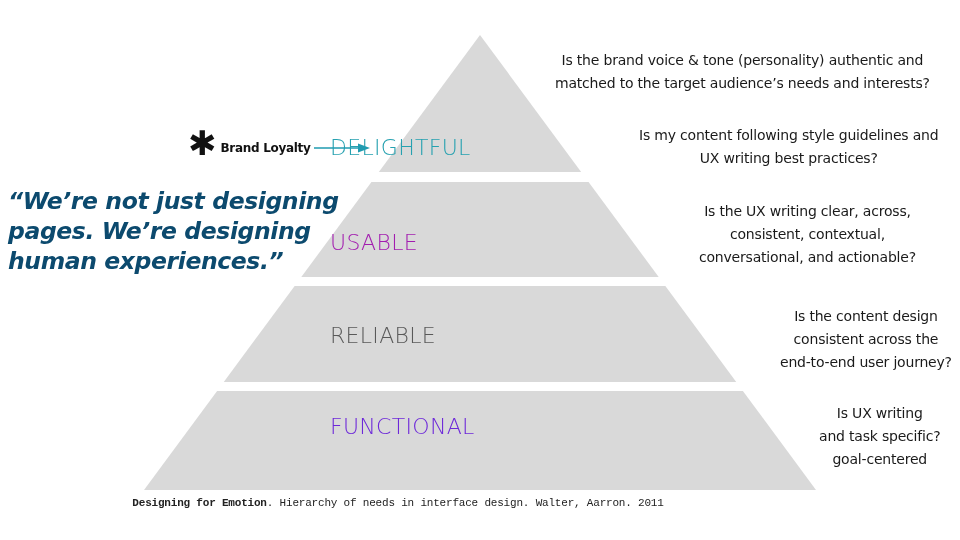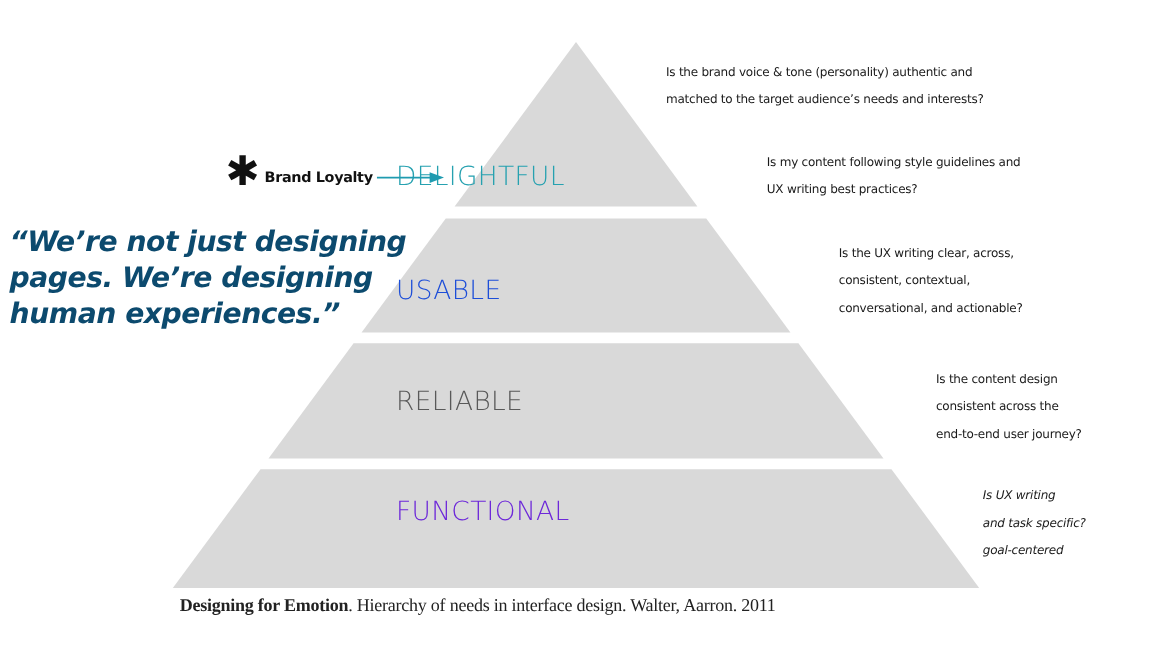--- a/index.html
+++ b/index.html
@@ -1,46 +1,46 @@
 <!DOCTYPE html>
 <html><head>
   <meta charset="utf-8">
   <style>
     html, body { margin: 0; padding: 0; background: #ffffff; }
     body { width: 960px; height: 540px; position: relative; overflow: hidden;
            font-family: "Liberation Sans", "DejaVu Sans", sans-serif; color: #111; }
     #pyramid { position: absolute; left: 0; top: 0; width: 960px; height: 540px; }
     .tier-label { position: absolute; font-family: "DejaVu Sans", sans-serif; font-size: 22px;
                   font-weight: 300; letter-spacing: 0.3px; text-align: left; width: 300px; margin-left: -150px; }
-    .q { position: absolute; font-family: "DejaVu Sans", sans-serif; font-size: 10px; line-height: 23px;
-         color: #1a1a1a; white-space: nowrap; letter-spacing: -0.2px; }
+    .q { position: absolute; font-family: "DejaVu Sans", sans-serif; font-size: 14px; line-height: 23px;
+         color: #1a1a1a; white-space: nowrap; letter-spacing: -0.2px; text-align: center; }
     #quote { position: absolute; left: 8px; top: 186px; font-family: "DejaVu Sans", sans-serif;
              font-style: italic; font-weight: bold; font-size: 23.5px; line-height: 30px; color: #12908e;
              letter-spacing: -0.4px; }
     #quote div { white-space: nowrap; }
     #loyalty { position: absolute; left: 188px; top: 130px; display: flex; align-items: flex-end; }
     #loyalty .star { font-size: 34px; font-weight: bold; line-height: 26px; color: #111; height: 26px; }
     #loyalty .lbl { font-family: "DejaVu Sans", sans-serif; font-weight: bold; font-size: 12px; margin-left: 4px; margin-bottom: 1px; letter-spacing: -0.3px; text-align: right; }
     #arrow { position: absolute; left: 314px; top: 142px; width: 56px; height: 12px; }
     #caption { position: absolute; left: 0; width: 796px; top: 497px; text-align: center;
-               font-family: Liberation Serif, serif; font-size: 15px; color: #222; letter-spacing: -0.2px; }
+               font-family: Liberation Mono, monospace; font-size: 11px; color: #222; letter-spacing: -0.2px; }
     #caption b { font-weight: bold; }
   </style>
 </head>
 <body>
 
 <svg id="pyramid" viewBox="0 0 960 540">
   <polygon id="tier-poly-0" points="480,35 581.1692307692308,172 378.8307692307692,172" fill="#d9d9d9"></polygon>
   <polygon id="tier-poly-1" points="371.44615384615383,182 588.5538461538462,182 658.7076923076924,277 301.29230769230765,277" fill="#d9d9d9"></polygon>
   <polygon id="tier-poly-2" points="294.6461538461538,286 665.3538461538462,286 736.2461538461539,382 223.75384615384615,382" fill="#d9d9d9"></polygon>
   <polygon id="tier-poly-3" points="217.10769230769228,391 742.8923076923077,391 816,490 144,490" fill="#d9d9d9"></polygon>
 </svg>
 
 <div class="tier-label" id="tl-0" style="left: 480px; top: 135px; color: rgb(38, 161, 176);">DELIGHTFUL</div>
-<div class="tier-label" id="tl-1" style="left: 480px; top: 230px; color: #1d4ed8;">USABLE</div>
+<div class="tier-label" id="tl-1" style="left: 480px; top: 230px; color: #a21caf;">USABLE</div>
 <div class="tier-label" id="tl-2" style="left: 480px; top: 323px; color: rgb(89, 89, 89);">RELIABLE</div>
 <div class="tier-label" id="tl-3" style="left: 480px; top: 414px; color: #6d28d9;">FUNCTIONAL</div>
 
 <div class="q" style="left:555px; top:49px;">
   <div>Is the brand voice &amp; tone (personality) authentic and</div>
   <div>matched to the target audience’s needs and interests?</div>
 </div>
 <div class="q" style="left:639px; top:124px;">
   <div>Is my content following style guidelines and</div>
   <div>UX writing best practices?</div>
@@ -48,21 +48,21 @@
 <div class="q" style="left:699px; top:200px;">
   <div>Is the UX writing clear, across,</div>
   <div>consistent, contextual,</div>
   <div>conversational, and actionable?</div>
 </div>
 <div class="q" style="left:780px; top:305px;">
   <div>Is the content design</div>
   <div>consistent across the</div>
   <div>end-to-end user journey?</div>
 </div>
-<div class="q" style="left:819px; top:402px;font-style:italic;">
+<div class="q" style="left:819px; top:402px;">
   <div>Is UX writing</div>
   <div>and task specific?</div>
   <div>goal-centered</div>
 </div>
 
 <div id="loyalty">
   <span class="star">✱</span>
   <span class="lbl">Brand Loyalty</span>
 </div>
 <svg id="arrow" viewBox="0 0 56 12">

